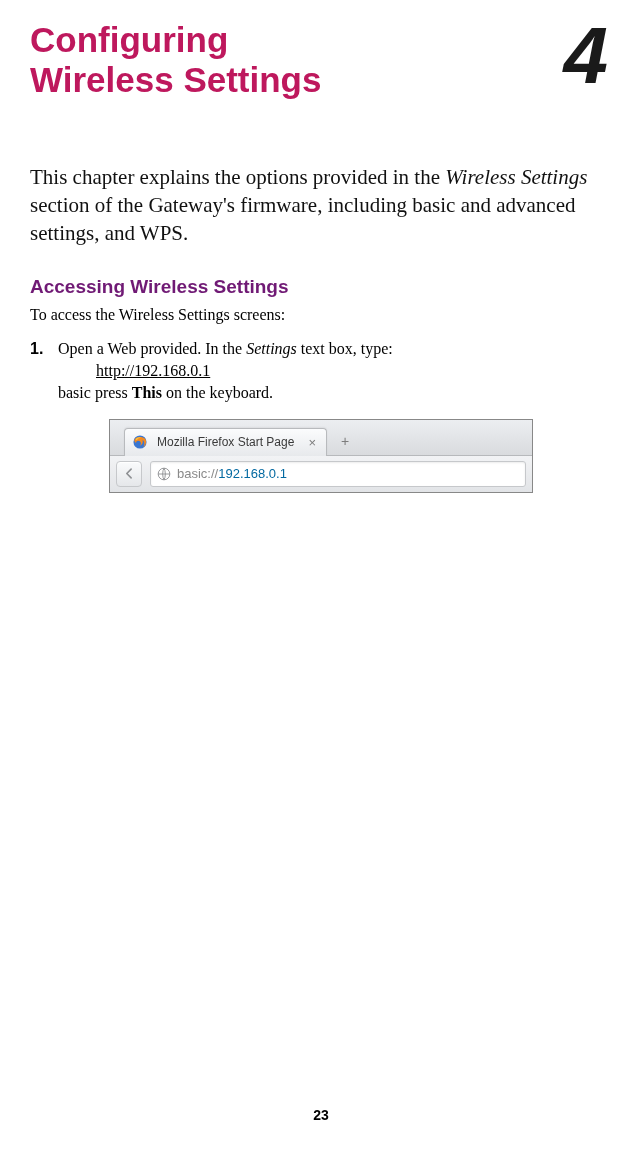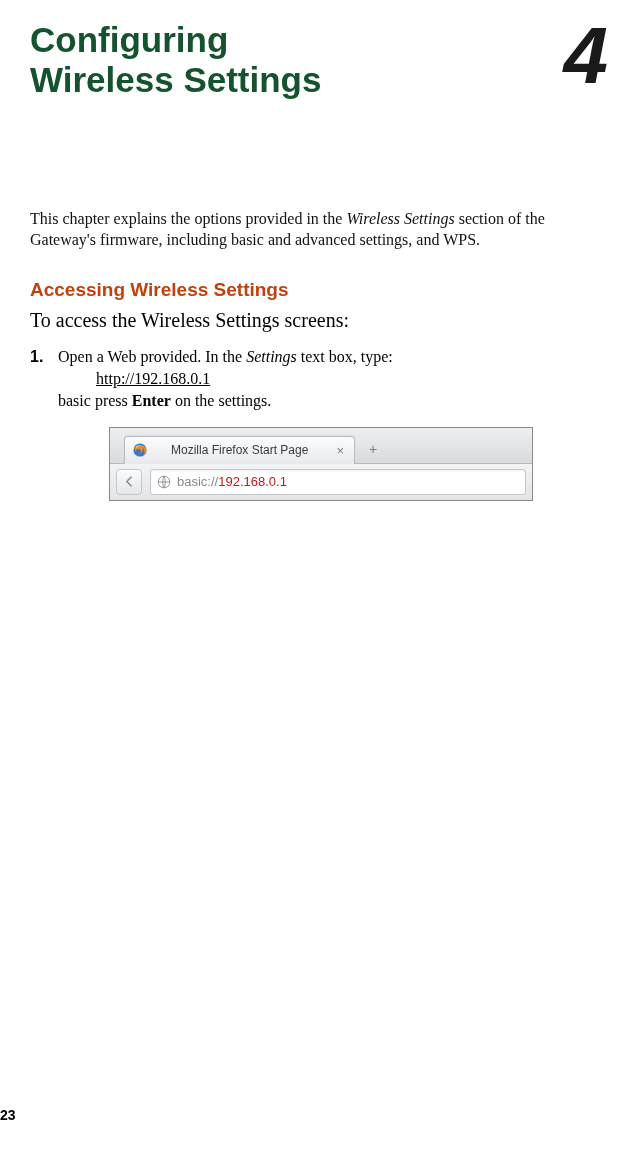--- a/index.html
+++ b/index.html
@@ -15,48 +15,48 @@
     .header {
       display: flex;
       justify-content: space-between;
       align-items: flex-start;
     }
     .chapter-title {
       font-family: 'Segoe UI', Arial, sans-serif;
       font-weight: 700;
       font-size: 35px;
       line-height: 1.15;
-      color: #14532d;
+      color: #be185d;
     }
     .chapter-number {
       font-family: 'Arial Black', Arial, sans-serif;
       font-style: italic;
       font-weight: 900;
       font-size: 80px;
       line-height: 0.9;
       color: #1a1a1a;
       letter-spacing: -4px;
       margin-right: 8px;
     }
     .intro {
-      margin-top: 107px;
-      font-size: 16px;
+      margin-top: 62px;
+      font-size: 21px;
       line-height: 1.35;
       color: #111;
     }
     .section-heading {
       margin-top: 28px;
       font-family: 'Segoe UI', Arial, sans-serif;
       font-weight: 700;
       font-size: 19px;
-      color: #c2410c;
+      color: #701a75;
     }
     .section-intro {
       margin-top: 8px;
-      font-size: 20px;
+      font-size: 16px;
     }
     .step {
       margin-top: 14px;
       display: flex;
       gap: 10px;
       font-size: 16px;
       line-height: 1.4;
     }
     .step-num {
       font-family: Arial, sans-serif;
@@ -89,21 +89,21 @@
       background: linear-gradient(#eceef1, #d9dbde);
       position: relative;
       border-bottom: 1px solid #b7b9bc;
       display: flex;
       align-items: flex-end;
       padding-left: 14px;
     }
     .tab {
       display: flex;
       align-items: center;
-      gap: 24px;
+      gap: 10px;
       background: linear-gradient(#fbfcfd, #e7e9ec);
       border: 1px solid #b8babd;
       border-bottom: none;
       border-radius: 4px 4px 0 0;
       height: 28px;
       padding: 0 10px 0 8px;
       margin-bottom: -1px;
       box-shadow: 0 -1px 2px rgba(0,0,0,0.06);
     }
     .tab-text {
@@ -158,27 +158,27 @@
       box-shadow: inset 0 1px 2px rgba(0,0,0,0.08);
     }
     .globe {
       width: 14px; height: 14px; color: #8a8c8f;
     }
     .addr-text {
       font-family: 'Segoe UI', Tahoma, sans-serif;
       font-size: 13px;
       color: #8a8a8a;
     }
-    .addr-text .ip { color: #b91c1c; }
+    .addr-text .ip { color: #0369a1; }
 
     .page-num {
       position: absolute;
       bottom: 30px;
       left: 0; right: 0;
-      text-align: left;
+      text-align: center;
       font-family: Arial, sans-serif;
       font-weight: 700;
       font-size: 14px;
     }
   </style>
 </head>
 <body>
 
 <div class="header">
   <div class="chapter-title">
@@ -193,21 +193,21 @@
 </p>
 
 <h2 class="section-heading">Accessing Wireless Settings</h2>
 <p class="section-intro">To access the Wireless Settings screens:</p>
 
 <div class="step">
   <div class="step-num">1.</div>
   <div class="step-body">
     <span>Open a Web provided. In the </span><span class="italic">Settings</span><span> text box, type:</span><br>
     <span class="url">http://192.168.0.1</span><br>
-    <span>basic press </span><span class="bold">Enter</span><span> on the settings.</span>
+    <span>basic press </span><span class="bold">This</span><span> on the keyboard.</span>
   </div>
 </div>
 
 <div class="browser-wrap">
   <div class="browser">
     <div class="tabbar">
       <div class="tab">
         <span class="ff-icon">
           <svg viewBox="0 0 32 32">
             <circle cx="16" cy="16" r="15" fill="#3a76d0"></circle>

